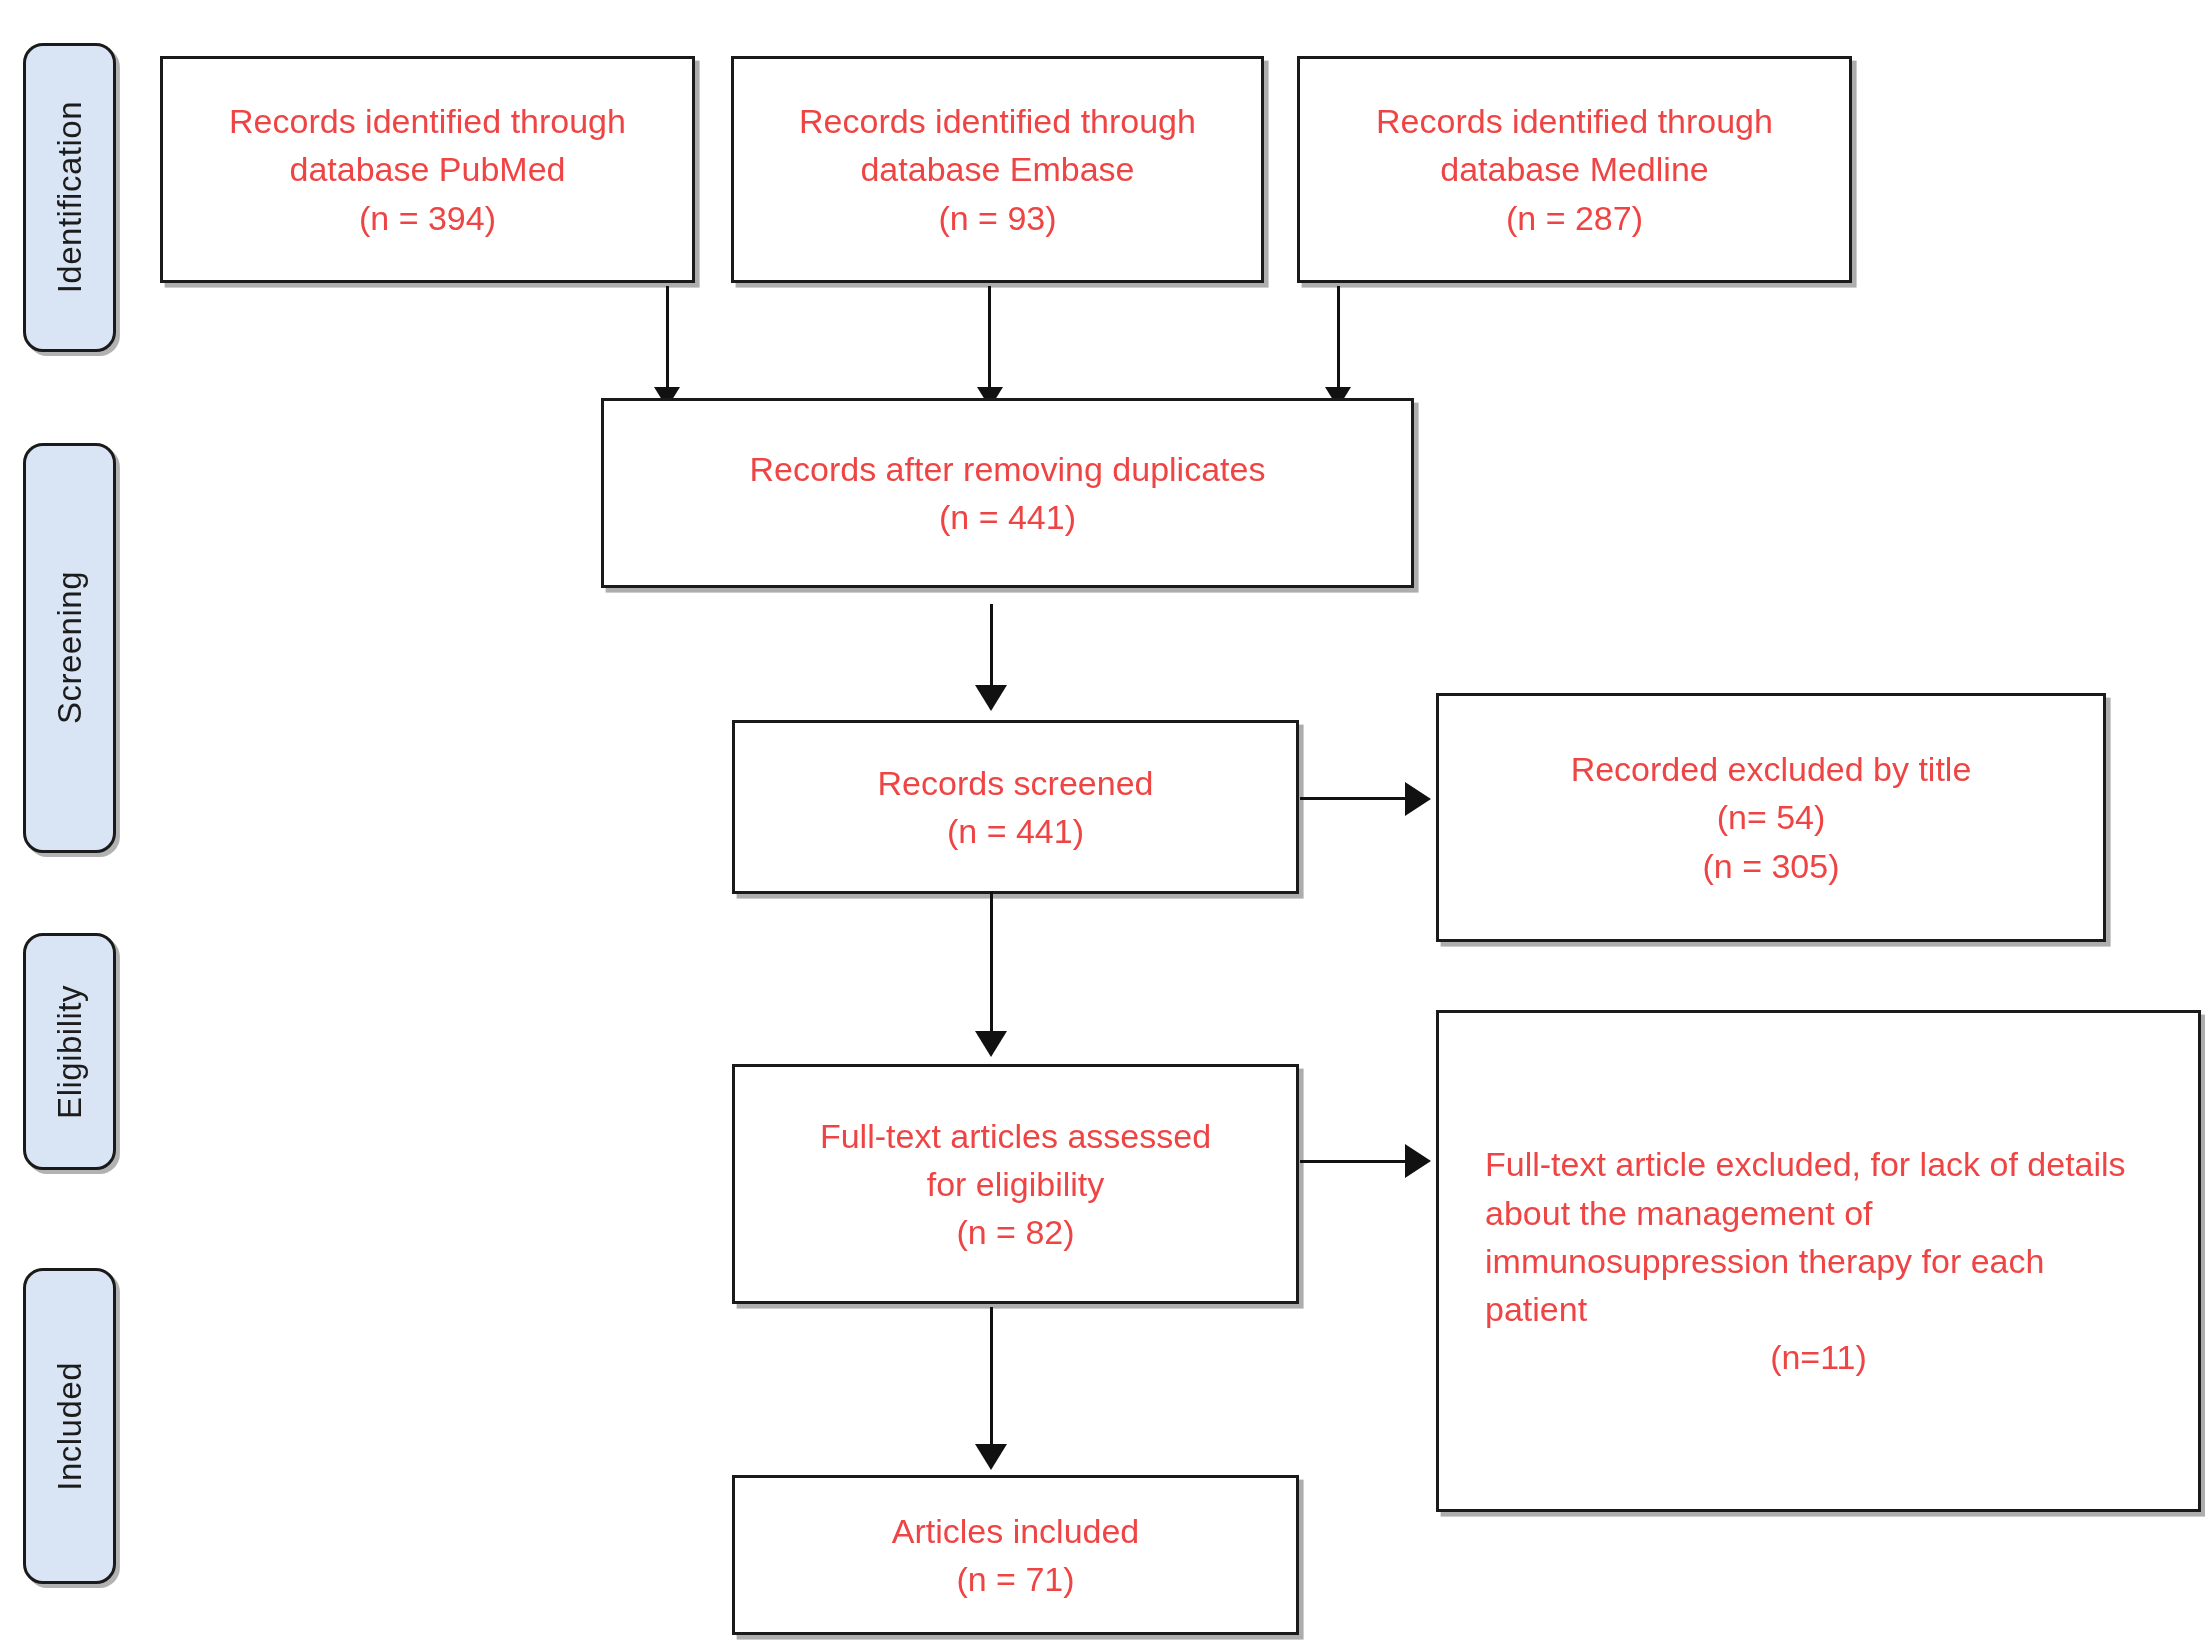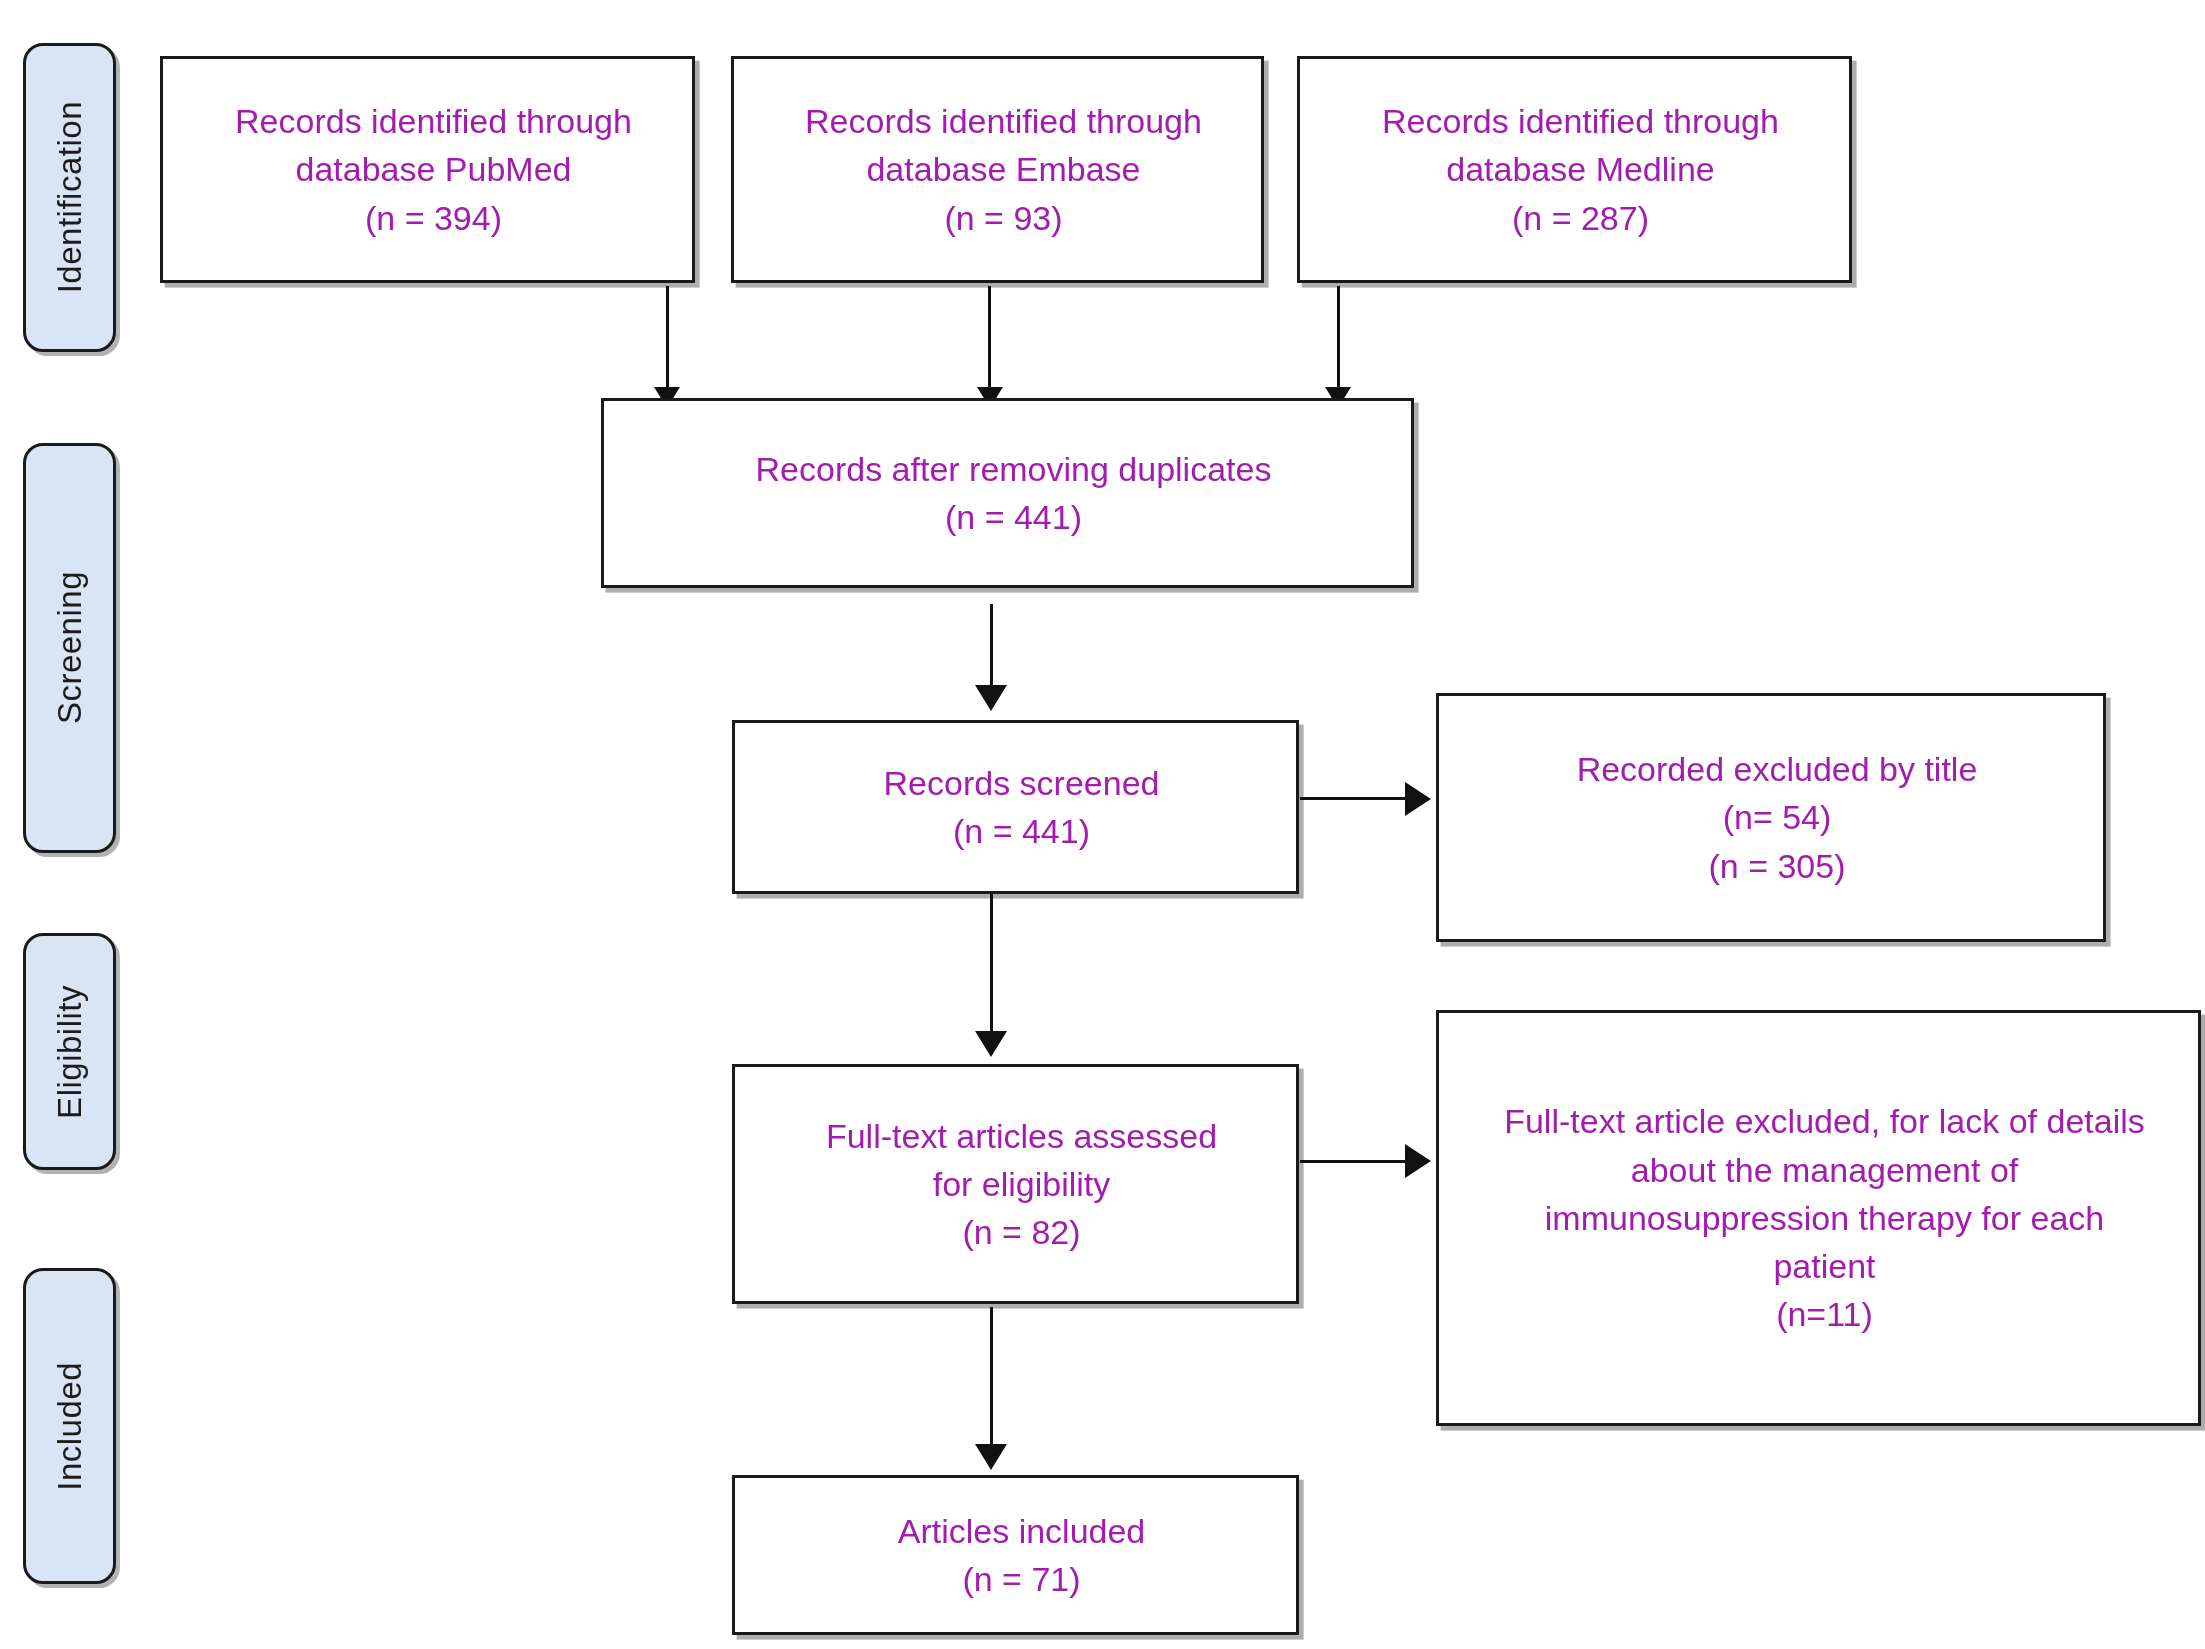--- a/index.html
+++ b/index.html
@@ -49,24 +49,22 @@
     display: flex;
     flex-direction: column;
     align-items: center;
     justify-content: center;
     box-sizing: border-box;
     padding: 7.7px 17px;
   }
   .flow-box .line {
     font-size: 34px;
     line-height: 1.42;
-    color: #a21caf;
-    text-align: center;
+    color: #ef4444;
     white-space: nowrap;
-    margin-left: 12px;
   }
   .flow-box.wrap .line {
     white-space: normal;
   }
 
   
   .vline {
     position: absolute;
     background: #111111;
     width: 3.1px;
@@ -173,21 +171,21 @@
 
   <div class="flow-box" style="left:732px; top:1064px; width:567px; height:240px;">
     <div class="line">Full-text articles assessed</div>
     <div class="line">for eligibility</div>
     <div class="line">(n = 82)</div>
   </div>
 
   <div class="hline" style="left:1300px; top:1160px; width:108px;"></div>
   <div class="arrow-right" style="left:1405px; top:1144px;"></div>
 
-  <div class="flow-box wrap" style="left:1436px; top:1010px; width:765px; height:416px; padding:3px 46px;">
+  <div class="flow-box wrap" style="left:1436px; top:1010px; width:765px; height:502px; padding:3px 46px;">
     <div class="line">Full-text article excluded, for lack of details about the management of immunosuppression therapy for each patient</div>
     <div class="line">(n=11)</div>
   </div>
 
   <div class="vline" style="left:990px; top:1307px; height:141px;"></div>
   <div class="arrow-down" style="left:975px; top:1444px;"></div>
 
   <div class="flow-box" style="left:732px; top:1475px; width:567px; height:160px;">
     <div class="line">Articles included</div>
     <div class="line">(n = 71)</div>

